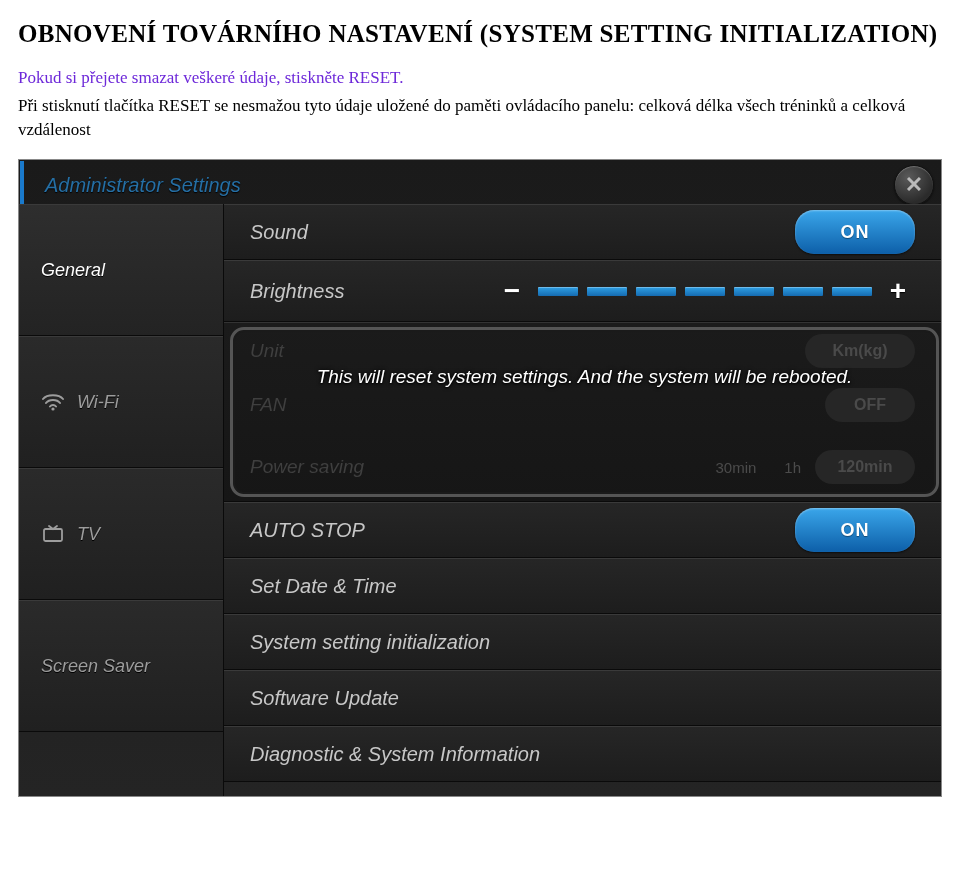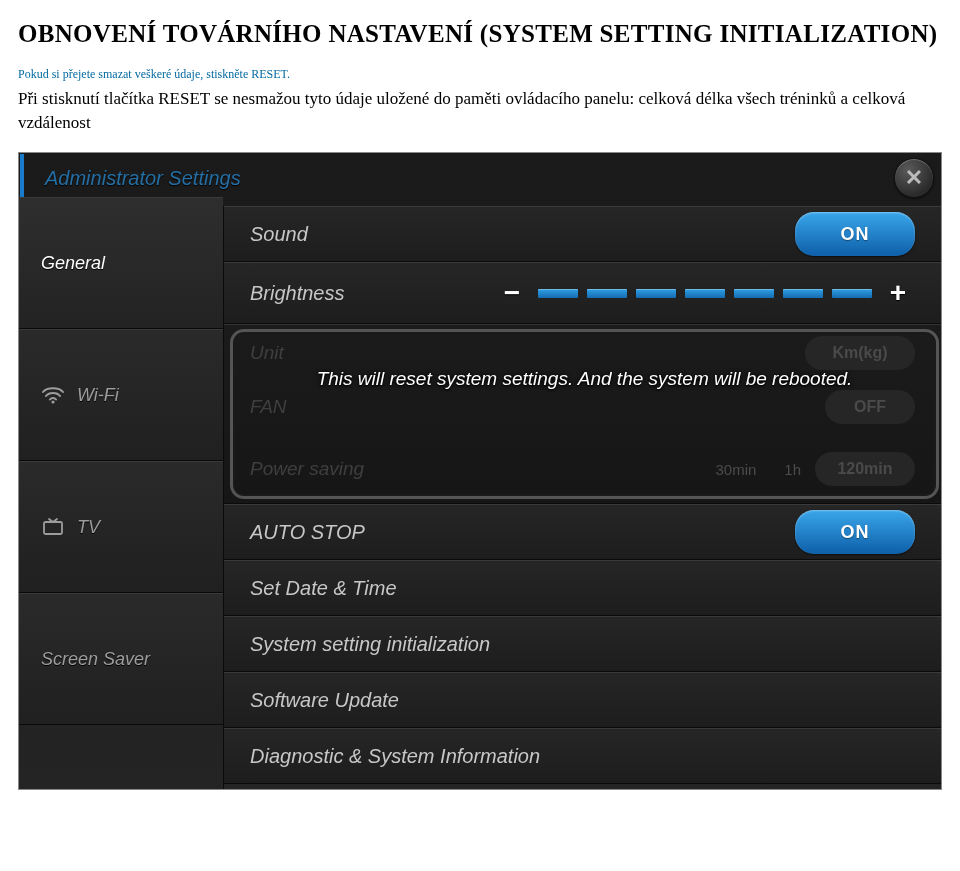--- a/index.html
+++ b/index.html
@@ -10,22 +10,22 @@
   padding: 20px 18px;
 }
 .doc-title {
   font-size: 25px;
   font-weight: bold;
   color: #000;
   margin-bottom: 18px;
   letter-spacing: 0.3px;
 }
 .doc-para {
-  font-size: 12px;
-  color: #0369a1;
+  font-size: 17px;
+  color: #6d28d9;
   line-height: 1.4;
   margin-bottom: 4px;
 }
 .doc-para2 {
   font-size: 17px;
   color: #000;
   line-height: 1.4;
   margin-bottom: 18px;
 }
 .screenshot {
@@ -109,21 +109,20 @@
   color: inherit;
 }
 
 .main {
   position: absolute;
   left: 204px;
   right: 0;
   top: 44px;
   bottom: 0;
   border-left: 1px solid #0a0a0a;
-  margin-top: 9px;
 }
 .row {
   height: 56px;
   border-top: 1px solid #3a3a3a;
   border-bottom: 1px solid #0a0a0a;
   display: flex;
   align-items: center;
   padding: 0 26px;
   color: #c7c7c7;
   font-size: 20px;

